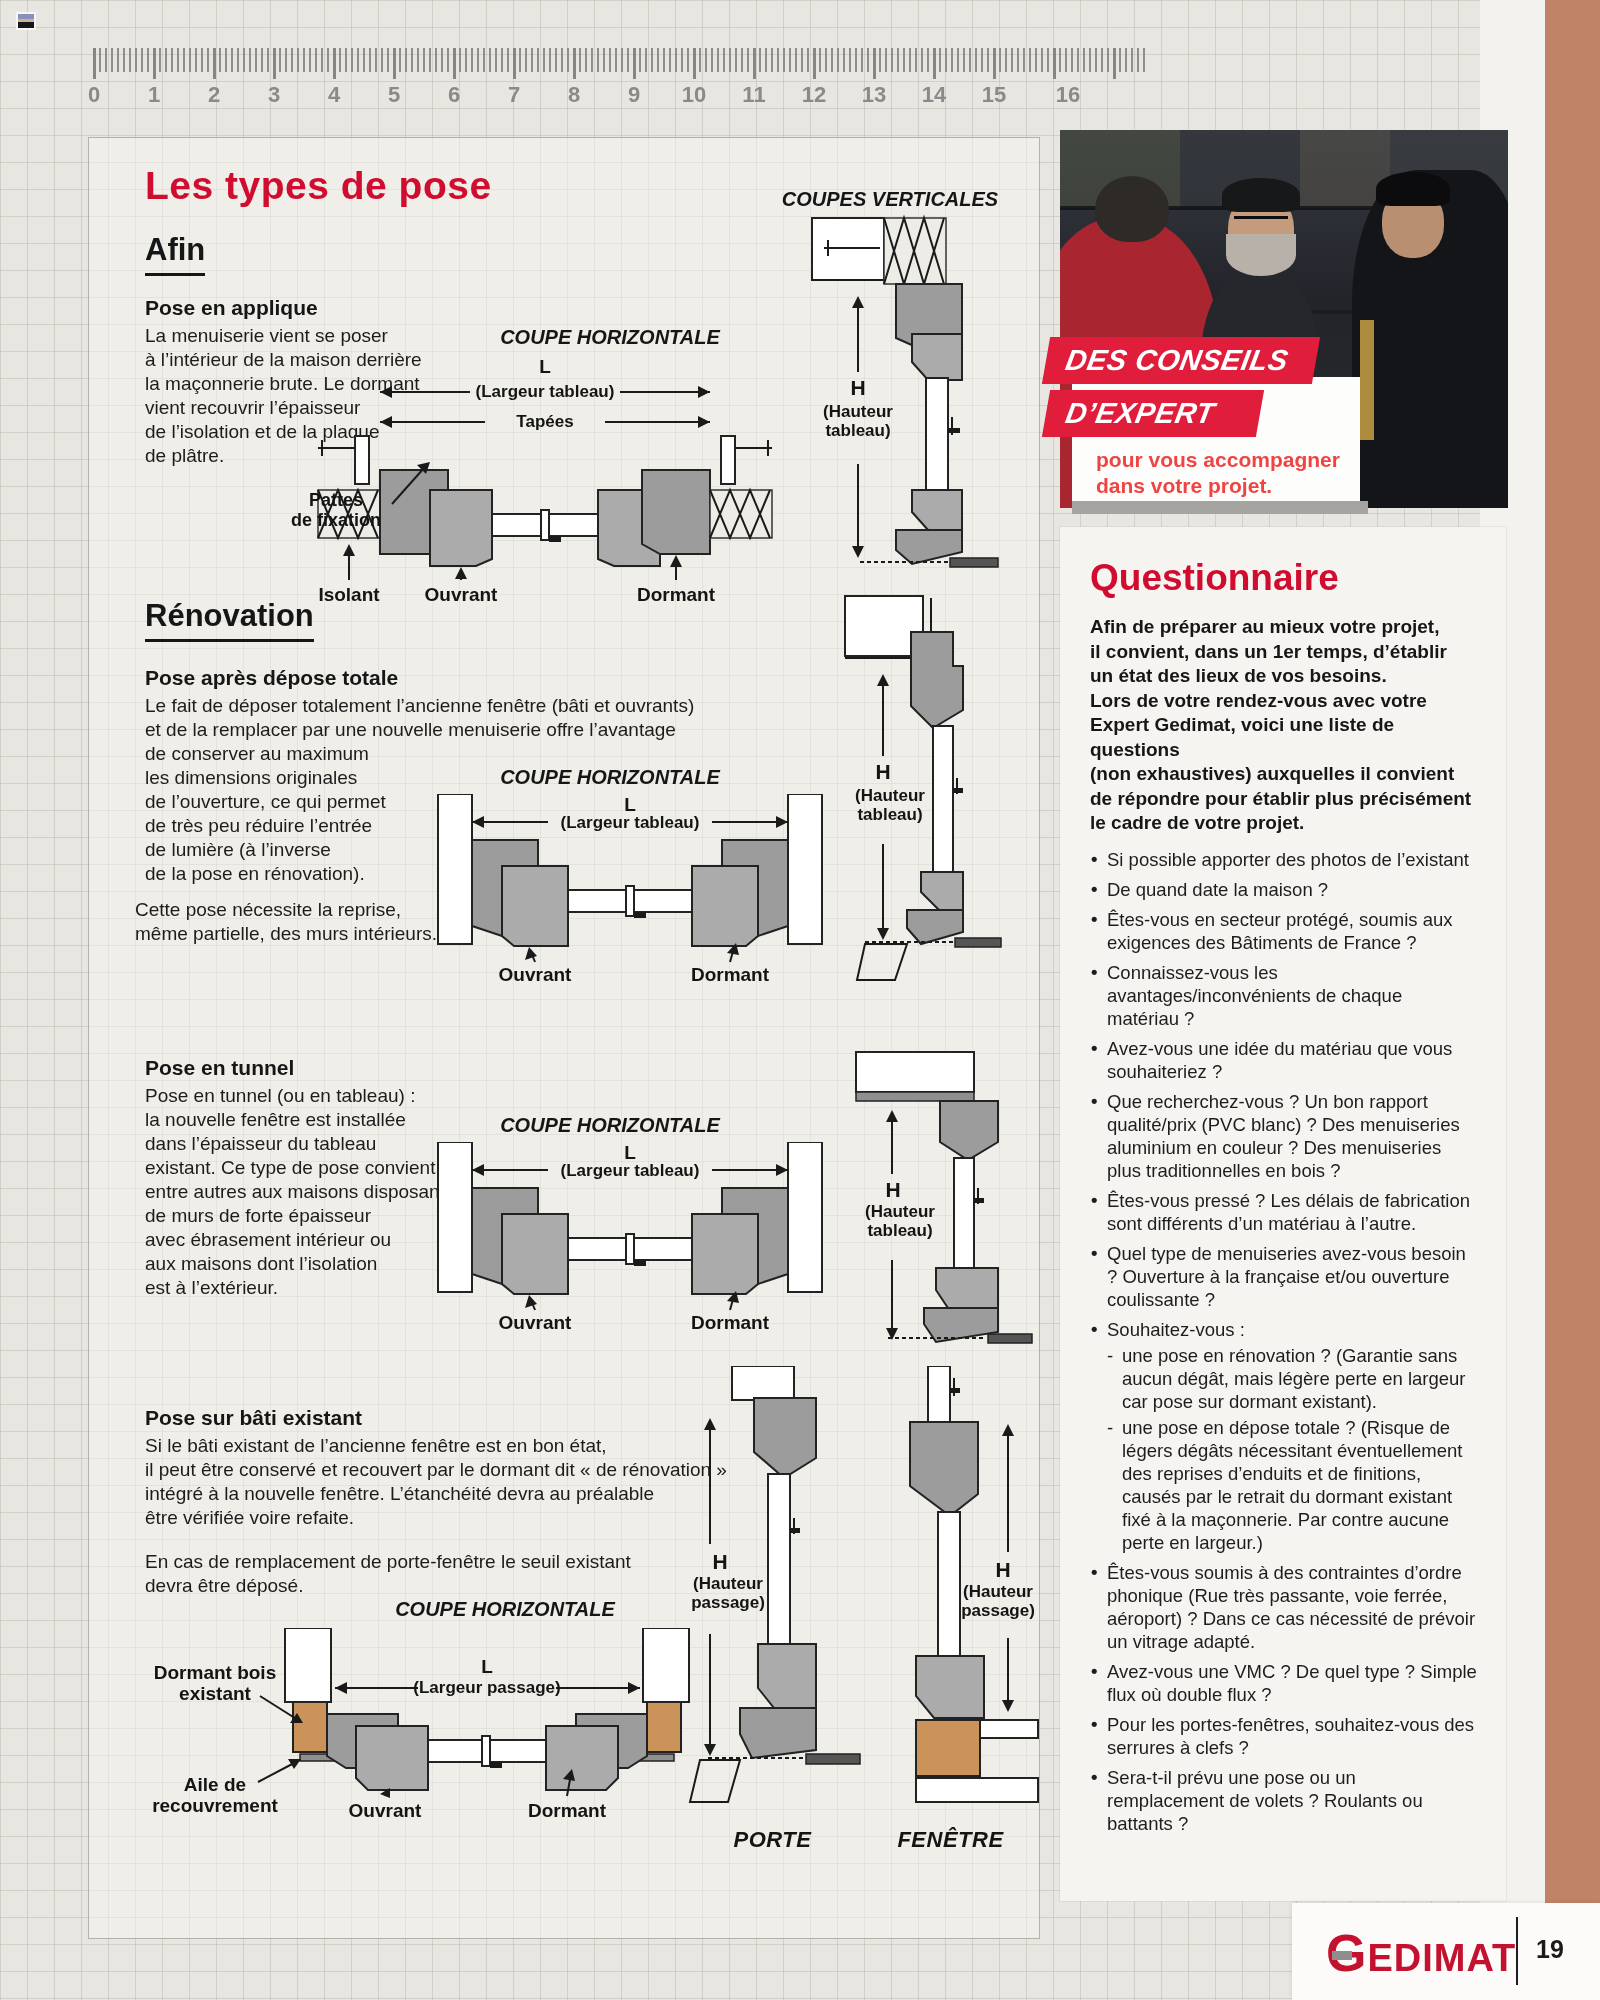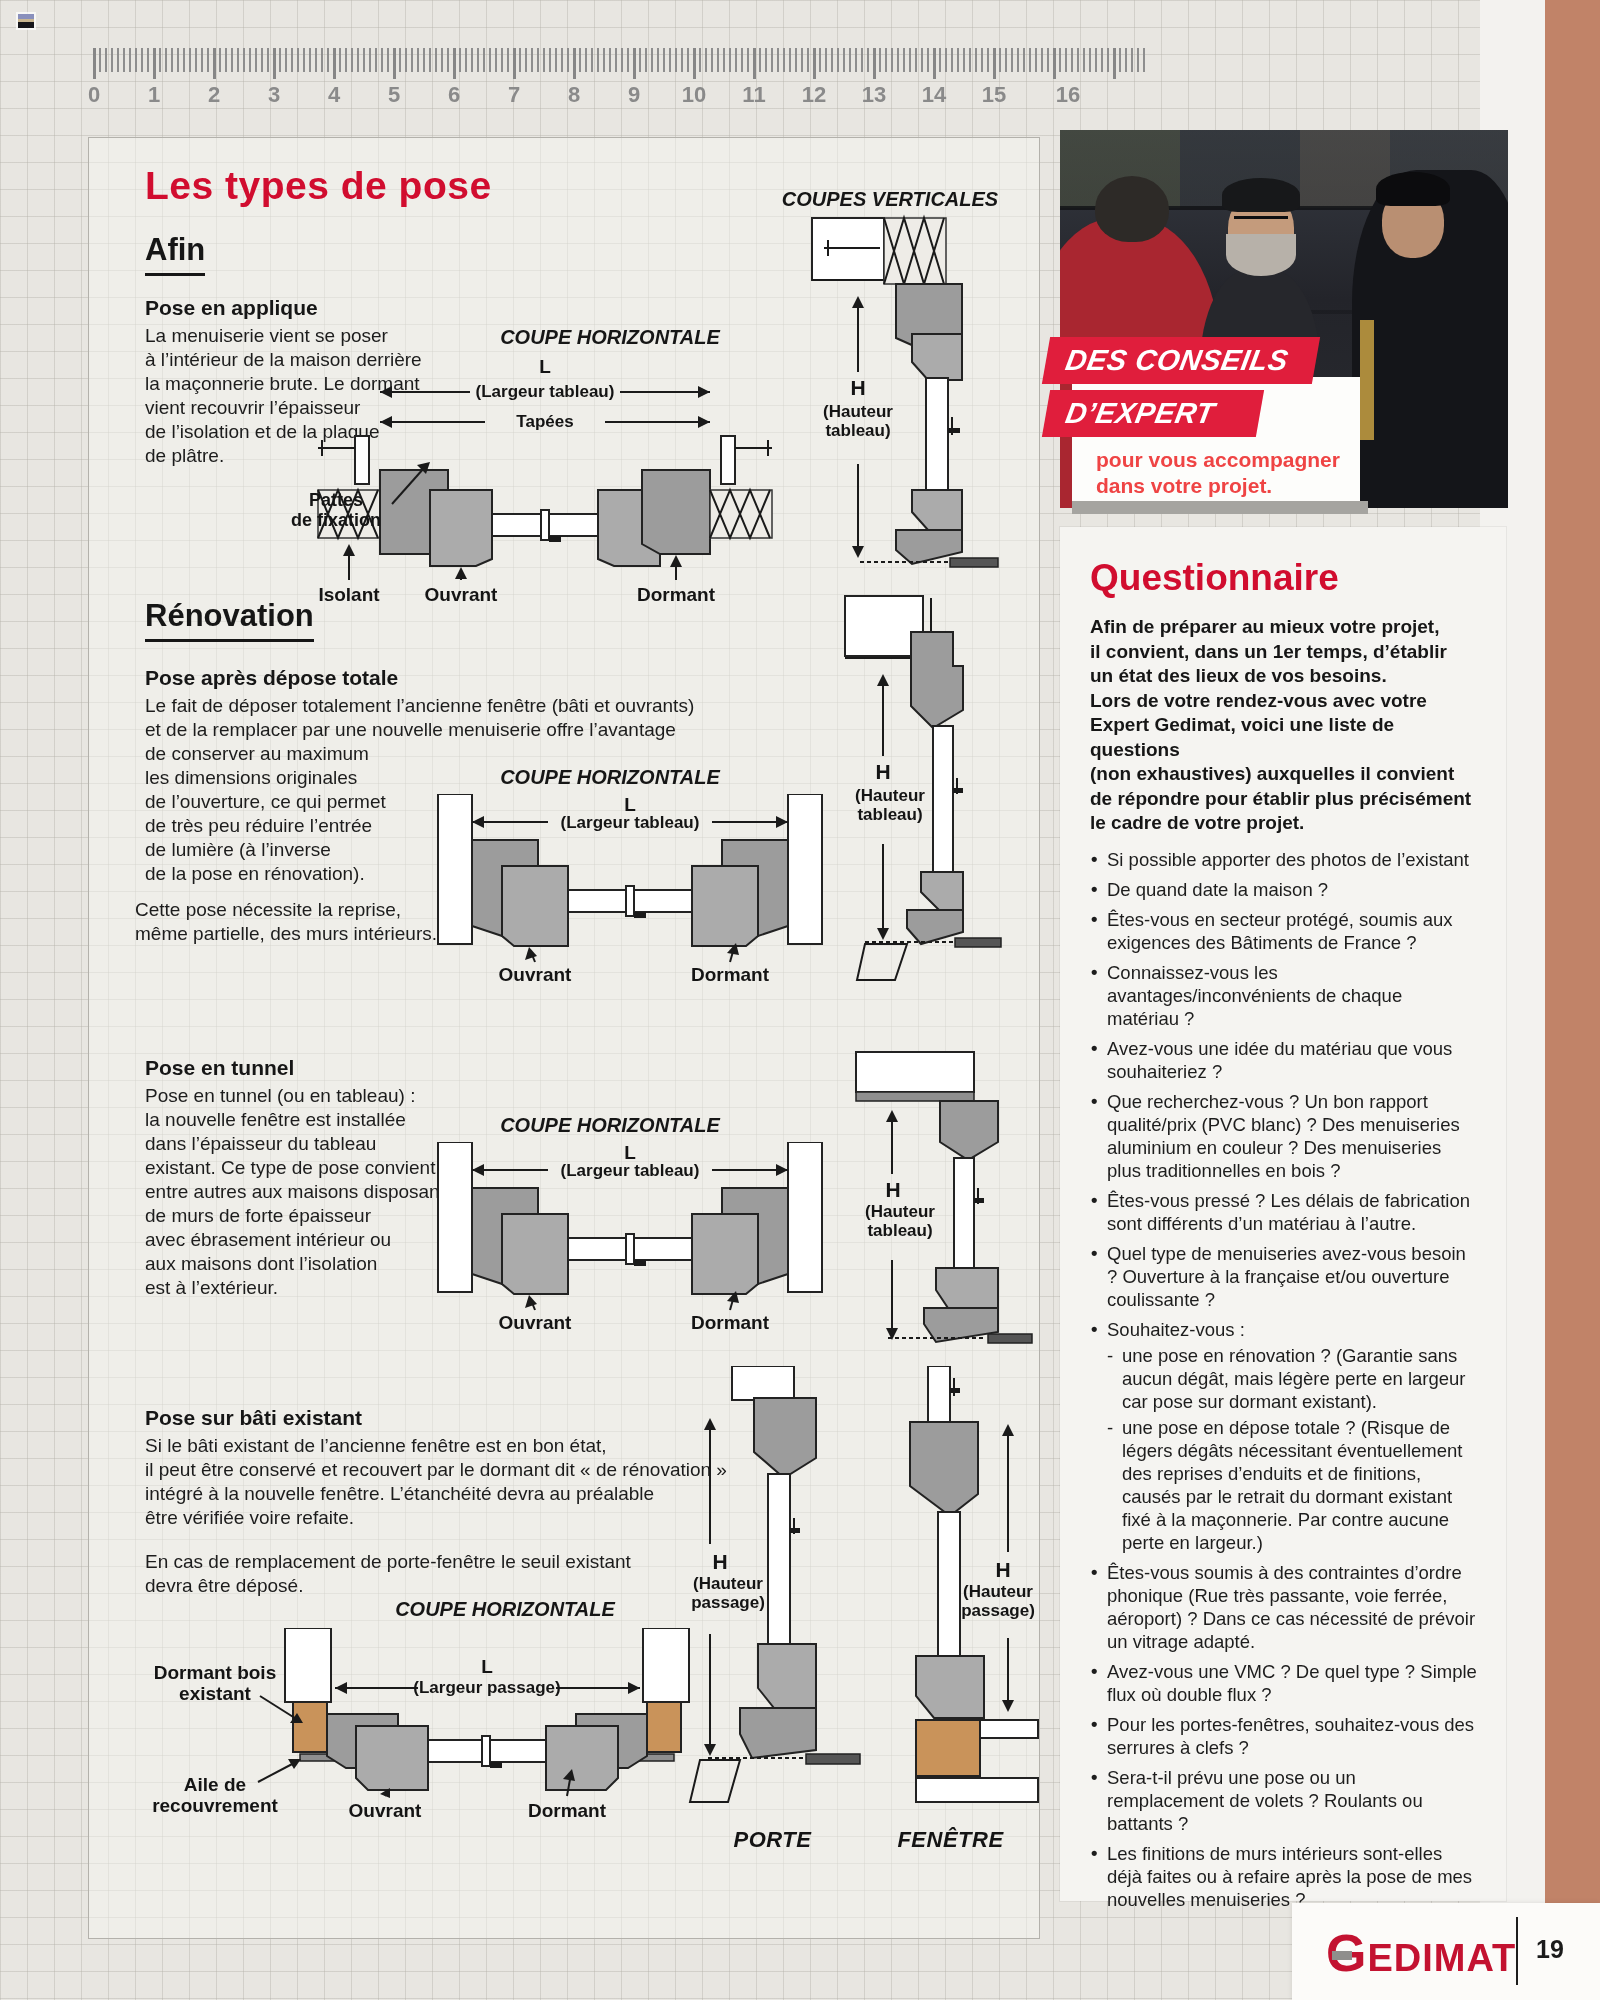--- a/index.html
+++ b/index.html
@@ -479,21 +479,20 @@
         <li><span>Êtes-vous pressé ? Les délais de fabrication sont différents d’un matériau à l’autre.</span></li>
         <li><span>Quel type de menuiseries avez-vous besoin ? Ouverture à la française et/ou ouverture coulissante ?</span></li>
         <li><span>Souhaitez-vous :</span><ul class="subs">
             <li>une pose en rénovation ? (Garantie sans aucun dégât, mais légère perte en largeur car pose sur dormant existant).</li>
             <li>une pose en dépose totale ? (Risque de légers dégâts nécessitant éventuellement des reprises d’enduits et de finitions, causés par le retrait du dormant existant fixé à la maçonnerie. Par contre aucune perte en largeur.)</li>
           </ul></li>
         <li><span>Êtes-vous soumis à des contraintes d’ordre phonique (Rue très passante, voie ferrée, aéroport) ? Dans ce cas nécessité de prévoir un vitrage adapté.</span></li>
         <li><span>Avez-vous une VMC ? De quel type ? Simple flux où double flux ?</span></li>
         <li><span>Pour les portes-fenêtres, souhaitez-vous des serrures à clefs ?</span></li>
         <li><span>Sera-t-il prévu une pose ou un remplacement de volets ? Roulants ou battants ?</span></li>
-        <li><span>Les finitions de murs intérieurs sont-elles déjà faites ou à refaire après la pose de mes nouvelles menuiseries ?</span></li>
       </ul>
   </div>
 
   <div class="abs logobox">
     <div class="brand">GEDIMAT</div>
     <div class="abs brand-bar"></div>
     <div class="abs pg-divider"></div>
     <div class="abs pg-num">19</div>
   </div>
 

